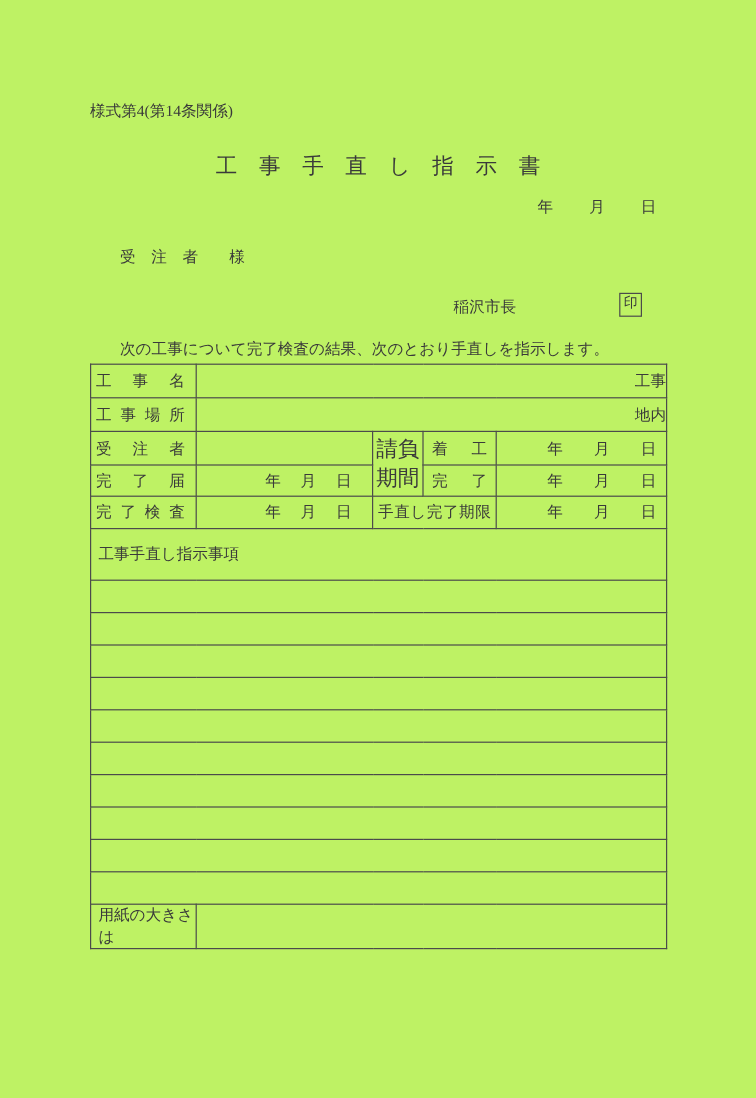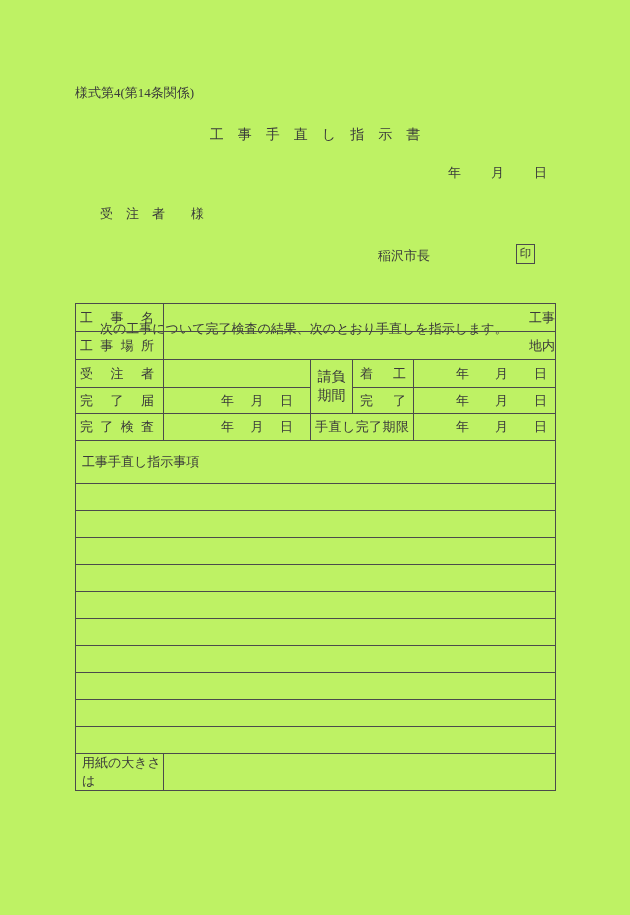--- a/index.html
+++ b/index.html
@@ -8,32 +8,32 @@
     width:630px; height:915px;
     background:#bef264;
     color:#3a3a3a;
     font-family:"Liberation Serif","DejaVu Serif",serif;
     font-size:13px;
     overflow:hidden;
   }
   .abs { position:absolute; white-space:pre; }
 
   .form-number { left:75px; top:84px; }
-  .doc-title  { left:0; top:126px; width:100%; text-align:center; font-size:14px; }
+  .doc-title  { left:0; top:126px; width:100%; text-align:center; font-size:18px; }
   .date-line  { top:164px; right:83px; width:99px; display:flex; justify-content:space-between; }
   .addressee  { left:100px; top:205px; }
   .issuer     { left:378px; top:247px; }
   .seal-box   {
     left:516px; top:244px;
     width:17px; height:18px;
     border:1px solid #4b4b4b;
     display:flex; align-items:center; justify-content:center;
     font-size:11.5px; line-height:1;
   }
-  .intro      { left:100px; top:282px;margin-top:38px; }
+  .intro      { left:100px; top:282px; }
   .remark     { left:88px;  top:783px; }
 
   table.form {
     position:absolute; left:75px; top:303px;
     width:480px;
     border-collapse:collapse;
     table-layout:fixed;
   }
   table.form td {
     border:1px solid #4b4b4b;
@@ -46,21 +46,21 @@
   .jl { display:flex; justify-content:space-between; }
   .lbl      { padding:0 9px 0 4px; }      
   .sc       { padding:0 7px; }            
   .deadline { padding:0 4px; }            
   
   .date { display:flex; justify-content:space-between; }
   .date-narrow { width:72px; margin-left:auto; margin-right:17px; }
   .date-wide   { width:91px; margin-left:auto; margin-right:8px;  }
   
   .offset-center { padding-left:152px; text-align:right; }
-  .period { text-align:center; line-height:1.3; font-size:14px; }
+  .period { text-align:center; line-height:1.3; font-size:18px; }
   .instructions-cell { vertical-align:top; }
   .instructions-cell .inner { padding:3px 6px; }
   .receiver { padding-left:6px; }
   tr.blank { height:27px; }
 </style>
 </head>
 <body>
 
 <div class="page">
 

